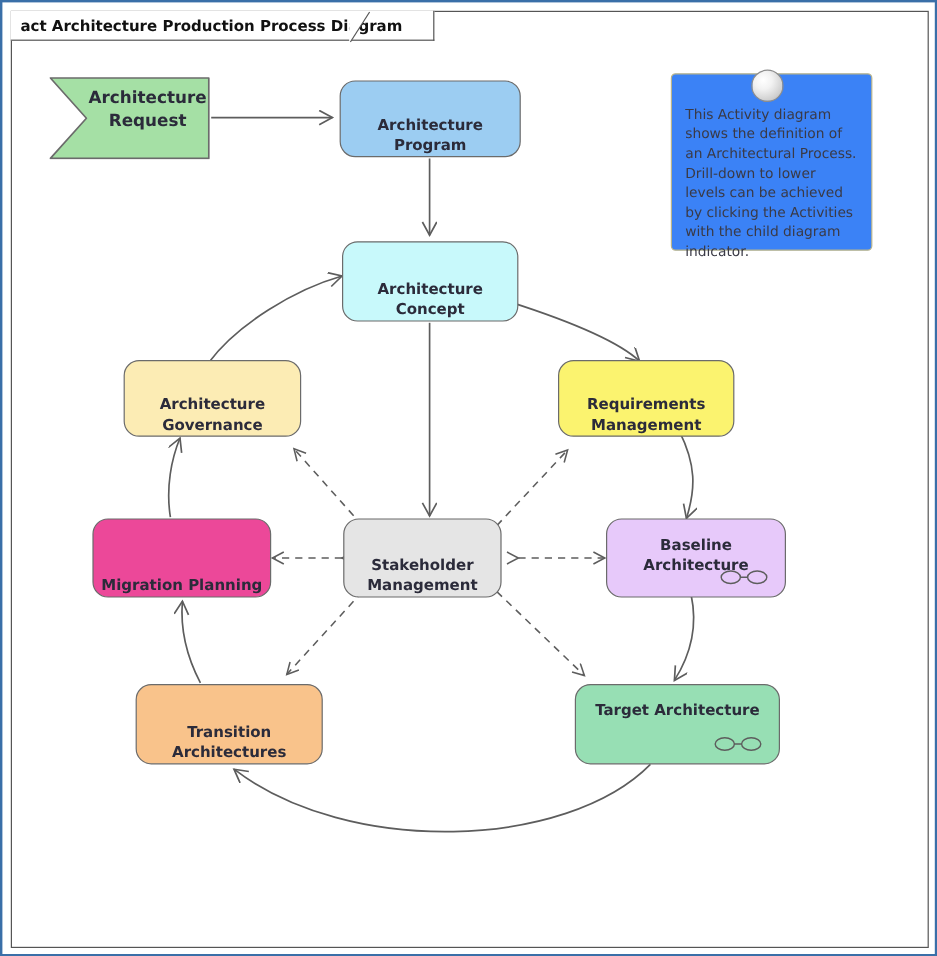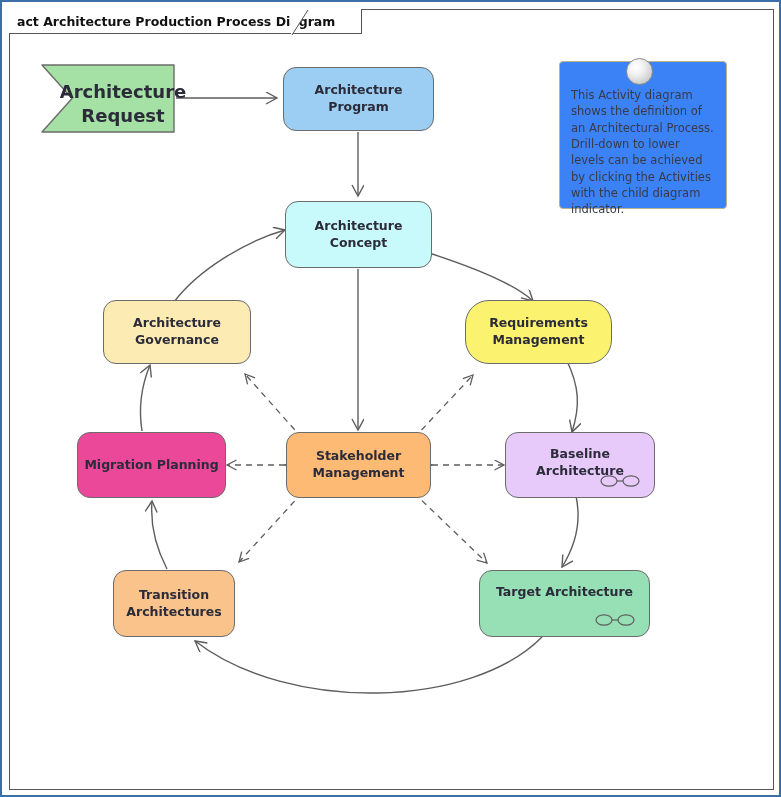--- a/index.html
+++ b/index.html
@@ -66,21 +66,21 @@
     z-index: 2;
     pointer-events: none;
   }
   
   .node {
     position: absolute;
     box-sizing: border-box;
     border: 1.4px solid #6b6b6b;
     border-radius: 13px;
     display: flex;
-    align-items: center;
+    align-items: flex-end;
     justify-content: center;
     text-align: center;
     font-size: 12.5px;
     font-weight: bold;
     color: #2b2b3a;
     line-height: 1.35;
     z-index: 4;
     padding: 0 6px;
   }
   .node .label { pointer-events: none; }
@@ -105,25 +105,24 @@
   #n-request .flagtext {
     position: absolute;
     left: 30px;
     top: 0;
     width: 104px;
     height: 56px;
     display: flex;
     align-items: center;
     justify-content: center;
     text-align: center;
-    font-size: 18px;
+    font-size: 14px;
     font-weight: bold;
     color: #2b2b3a;
     line-height: 1.35;
-    margin-top: 12px;
   }
   
   #note {
     position: absolute;
     left: 557px;
     top: 59px;
     width: 168px;
     height: 148px;
     background: #3b82f6;
     border: 1px solid #b9b48a;
@@ -220,42 +219,42 @@
   </div>
 
   <div class="node" style="left:283px; top:199px; width:147px; height:67px; background:#c8f9fb;">
     <span class="label">Architecture Concept</span>
   </div>
 
   <div class="node" style="left:101px; top:298px; width:148px; height:64px; background:#fcecb4;">
     <span class="label">Architecture Governance</span>
   </div>
 
-  <div class="node" style="left:463px; top:298px; width:147px; height:64px; background:#fbf36f;border-radius:24px;">
+  <div class="node" style="left:463px; top:298px; width:147px; height:64px; background:#fbf36f;">
     <span class="label">Requirements Management</span>
   </div>
 
   <div class="node" style="left:75px; top:430px; width:149px; height:66px; background:#ec4899;">
     <span class="label">Migration Planning</span>
   </div>
 
-  <div class="node" style="left:284px; top:430px; width:145px; height:66px; background:#fdba74;">
+  <div class="node" style="left:284px; top:430px; width:132px; height:66px; background:#e5e5e5;">
     <span class="label">Stakeholder Management</span>
   </div>
 
   <div class="node" style="left:503px; top:430px; width:150px; height:66px; background:#e7c9fa; align-items:flex-start; padding-top:13px;">
     <span class="label">Baseline Architecture</span>
     <svg class="childind" viewBox="0 0 40 14">
       <ellipse cx="9" cy="7" rx="8" ry="5.2" fill="none" stroke="#5d5d5d" stroke-width="1.2"></ellipse>
       <ellipse cx="31" cy="7" rx="8" ry="5.2" fill="none" stroke="#5d5d5d" stroke-width="1.2"></ellipse>
       <line x1="17" y1="7" x2="23" y2="7" stroke="#5d5d5d" stroke-width="1.2"></line>
     </svg>
   </div>
 
-  <div class="node" style="left:111px; top:568px; width:122px; height:67px; background:#f9c38b;">
+  <div class="node" style="left:111px; top:568px; width:156px; height:67px; background:#f9c38b;">
     <span class="label">Transition Architectures</span>
   </div>
 
   <div class="node" style="left:477px; top:568px; width:171px; height:67px; background:#97dfb4; align-items:flex-start; padding-top:13px;">
     <span class="label">Target Architecture</span>
     <svg class="childind" viewBox="0 0 40 14">
       <ellipse cx="9" cy="7" rx="8" ry="5.2" fill="none" stroke="#5d5d5d" stroke-width="1.2"></ellipse>
       <ellipse cx="31" cy="7" rx="8" ry="5.2" fill="none" stroke="#5d5d5d" stroke-width="1.2"></ellipse>
       <line x1="17" y1="7" x2="23" y2="7" stroke="#5d5d5d" stroke-width="1.2"></line>
     </svg>

